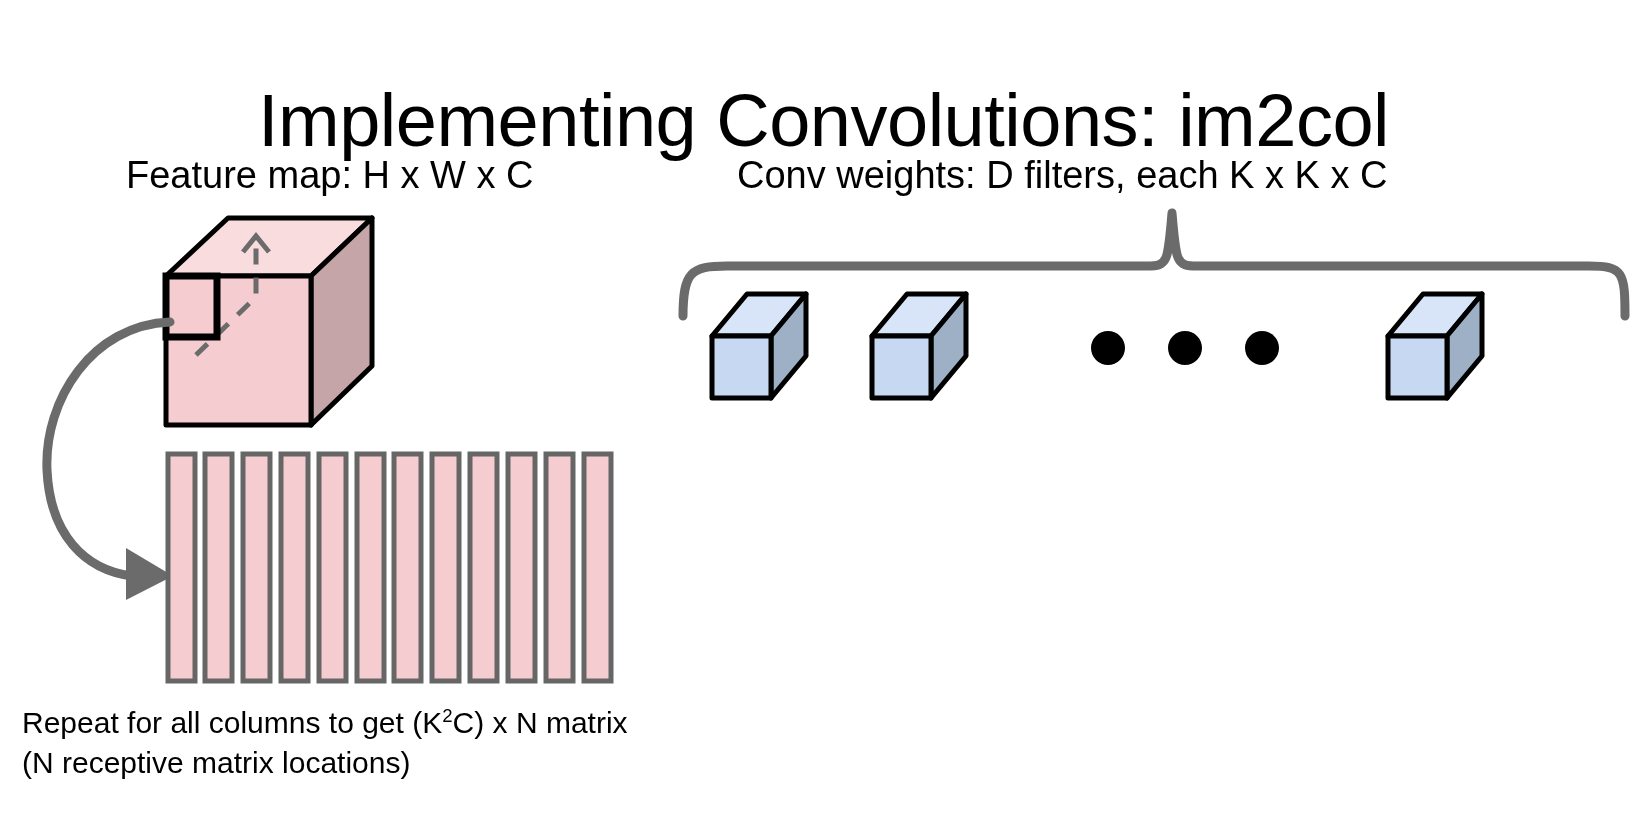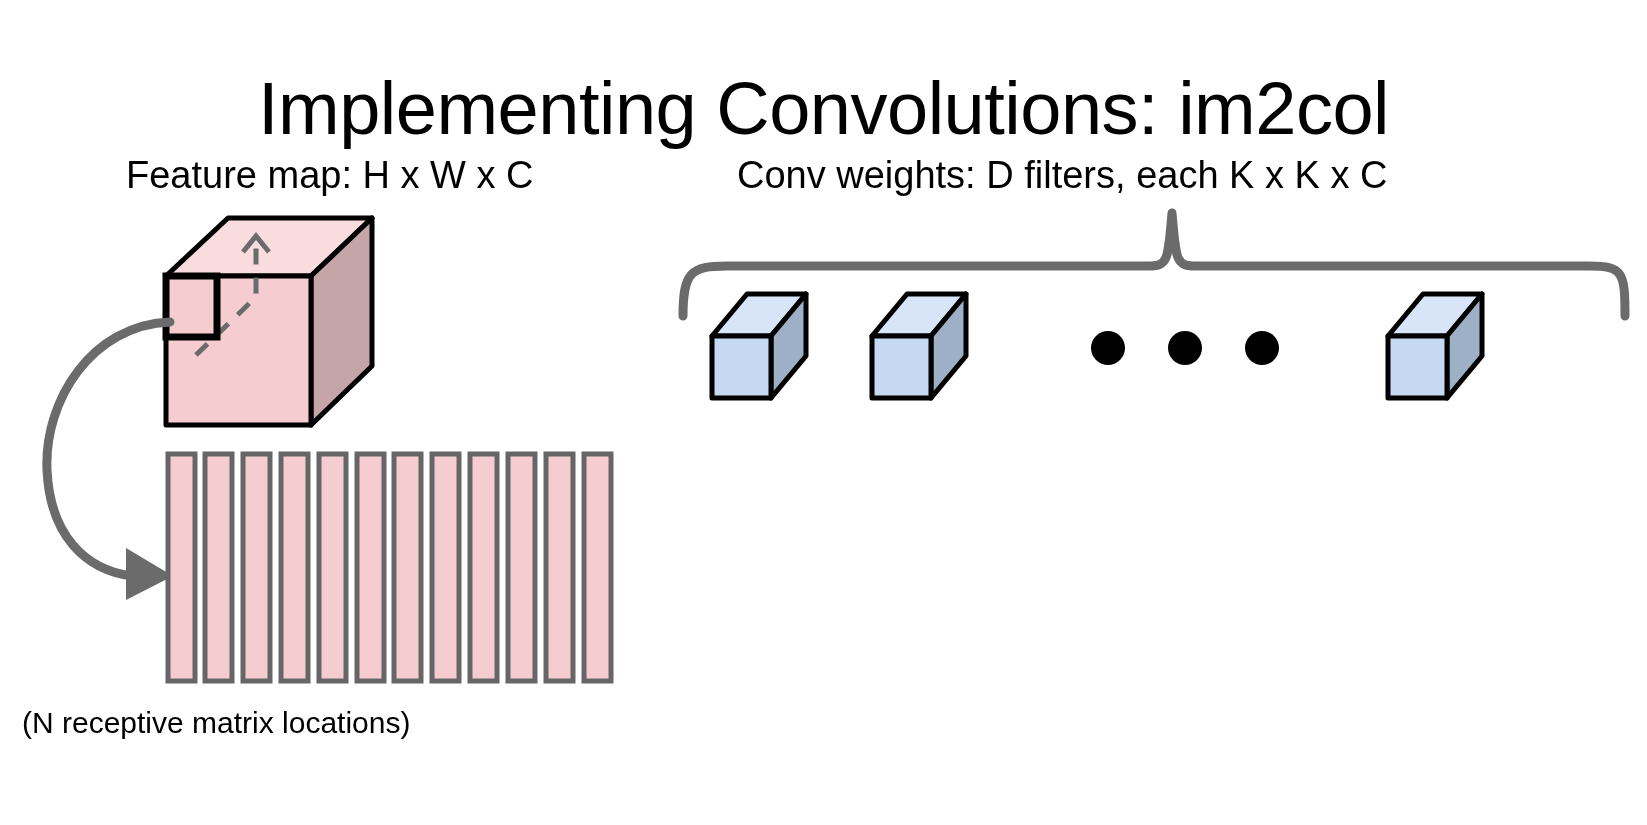--- a/index.html
+++ b/index.html
@@ -17,21 +17,21 @@
     width: 1647px;
     height: 825px;
     background: #ffffff;
     overflow: hidden;
   }
 
   
   #slide-title {
     position: absolute;
     left: 0;
-    top: 22px;
+    top: 34px;
     width: 1647px;
     text-align: center;
     font-size: 74px;
     line-height: 1.0;
     font-weight: 400;
     letter-spacing: -0.5px;
     white-space: nowrap;
   }
 
   
@@ -144,16 +144,17 @@
 
     <g>
       <polygon points="1388,336 1423,294 1482,294 1447,336" fill="#d8e5f8" stroke="#000000" stroke-width="5" stroke-linejoin="round"></polygon>
       <polygon points="1447,336 1482,294 1482,356 1447,398" fill="#9db0c6" stroke="#000000" stroke-width="5" stroke-linejoin="round"></polygon>
       <rect x="1388" y="336" width="59" height="62" fill="#c6d8f2" stroke="#000000" stroke-width="5" stroke-linejoin="round"></rect>
     </g>
 
   </svg>
 
   <div id="bottom-note">
+    <span class="note-line"><span>Repeat for all columns to get (K</span><sup>2</sup><span>C) x N matrix</span></span>
     <span class="note-line">(N receptive matrix locations)</span>
   </div>
 
 </div>
 
 </body></html>

